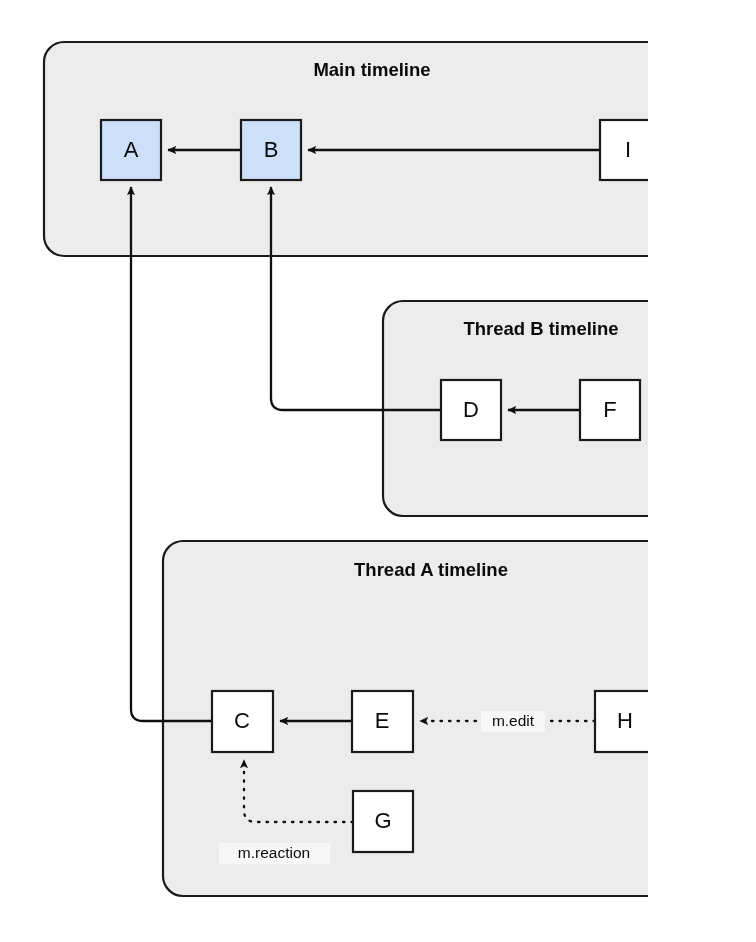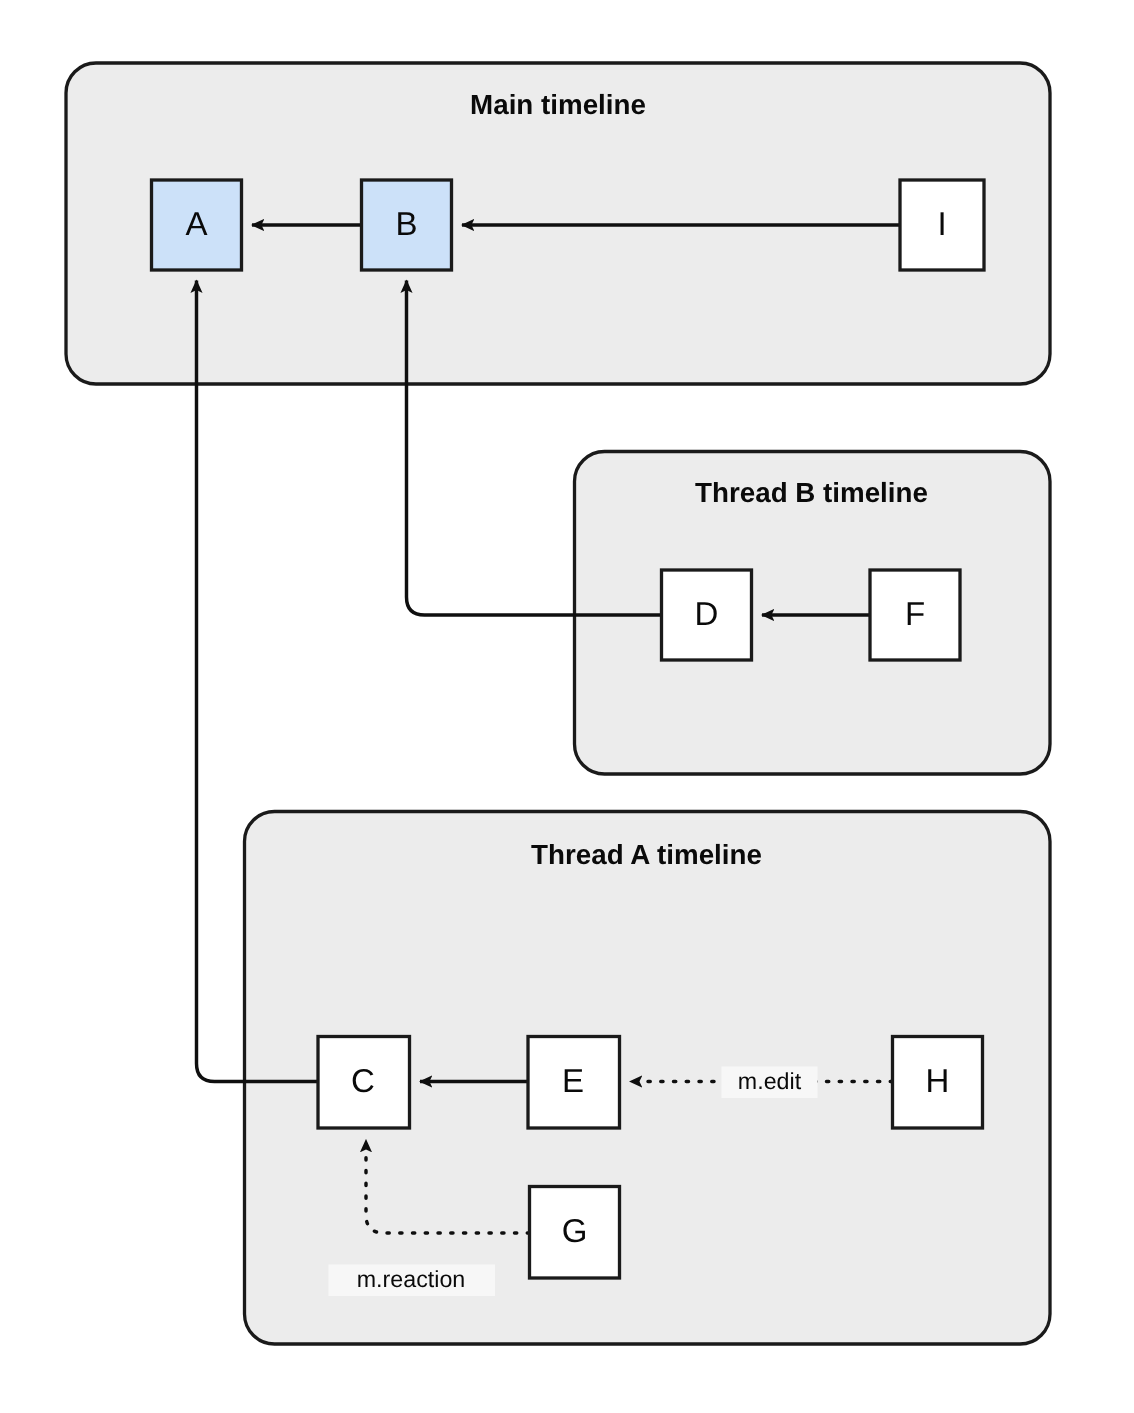--- a/index.html
+++ b/index.html
@@ -1,19 +1,19 @@
 <!DOCTYPE html>
 <html><head>
 <meta charset="utf-8">
 <style>
   html,body{margin:0;padding:0;background:#ffffff;}
   body{width:756px;height:942px;position:relative;
        font-family:"Liberation Sans","DejaVu Sans",sans-serif;
        -webkit-font-smoothing:antialiased;}
-  #stage{position:absolute;left:0;top:0;width:756px;height:942px;overflow:hidden;}
+  #stage{position:absolute;left:0;top:0;width:648px;height:942px;overflow:hidden;}
   svg#canvas{position:absolute;left:0;top:0;width:756px;height:942px;}
   .grp-rect{fill:#ececec;stroke:#1a1a1a;stroke-width:2.2;}
   .node-rect{stroke:#1a1a1a;stroke-width:2.2;}
   .node-white{fill:#ffffff;}
   .node-blue{fill:#cce1f9;}
   .edge{stroke:#0f0f0f;stroke-width:2.3;fill:none;stroke-linecap:butt;}
   .edge-dot{stroke:#0f0f0f;stroke-width:2.3;fill:none;
             stroke-dasharray:1.5 7;stroke-linecap:round;}
   .grp-title{font-size:18.5px;font-weight:bold;fill:#0a0a0a;
              text-anchor:middle;dominant-baseline:middle;}

